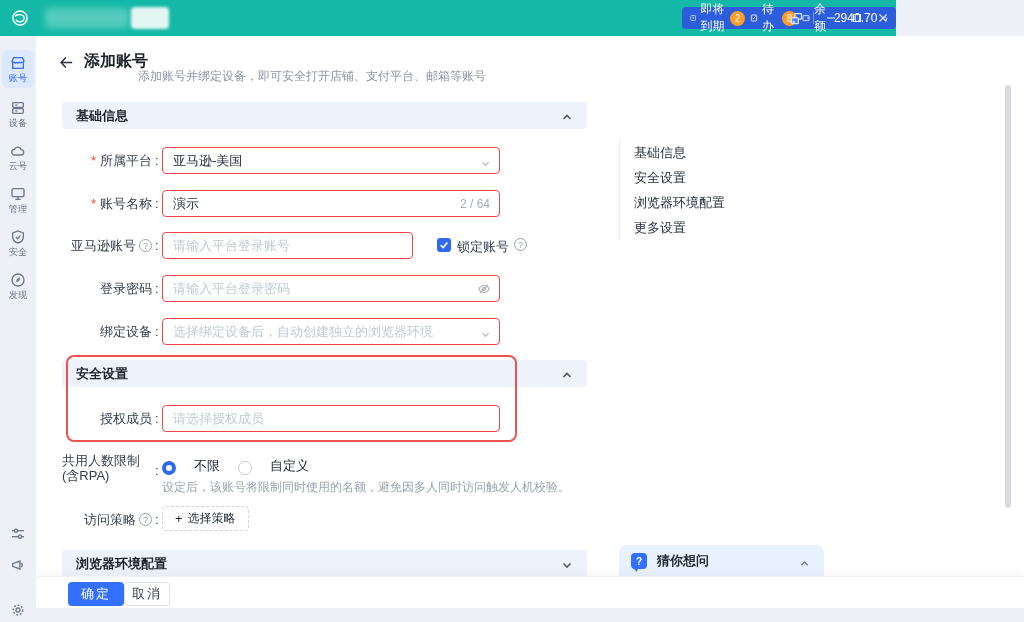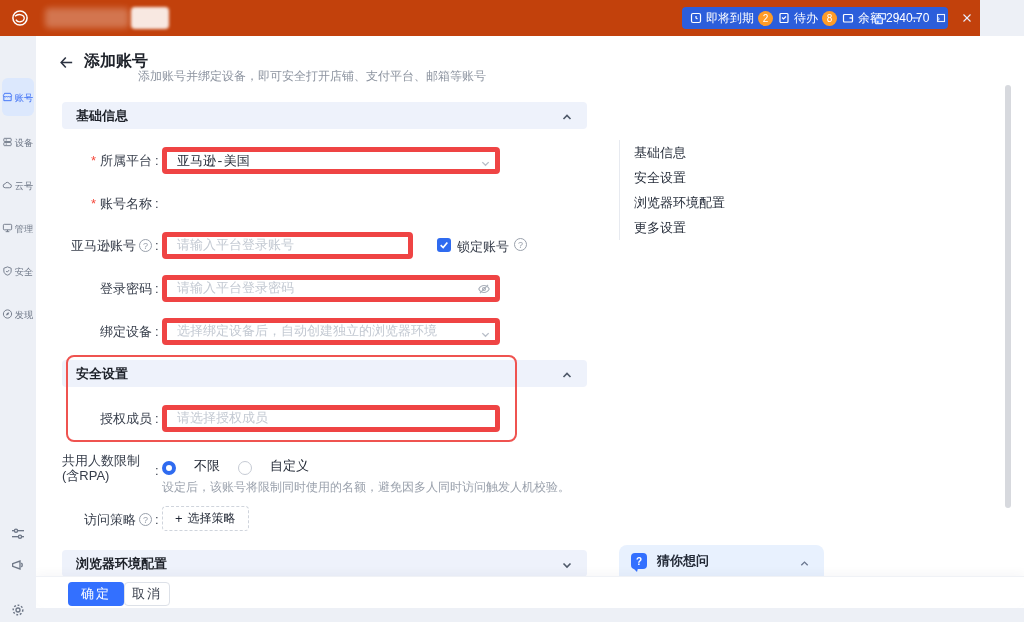--- a/index.html
+++ b/index.html
@@ -5,36 +5,36 @@
   * { box-sizing: border-box; margin: 0; padding: 0; }
   html,body { width:1024px; height:622px; }
   body {
     position: relative;
     font-family: "Liberation Sans", "DejaVu Sans", sans-serif;
     background: #edf0f6;
     overflow: hidden;
     color: #1f2633;
   }
   
-  .topbar { position:absolute; left:0; top:0; width:980px; height:36px; background:#c2410c; z-index:40; }
+  .topbar { position:absolute; left:0; top:0; width:896px; height:36px; background:#14b8a6; z-index:40; }
   .logo { position:absolute; left:10px; top:8px; width:20px; height:20px; }
   .blur-a { position:absolute; left:45px; top:8px; width:84px; height:20px; background:rgba(255,255,255,.28); filter:blur(3px); border-radius:4px; }
   .blur-b { position:absolute; left:131px; top:7px; width:38px; height:22px; background:rgba(255,255,255,.88); filter:blur(1.5px); border-radius:4px; }
   .status-pill { position:absolute; left:682px; top:7px; height:22px; background:#2c5edb; border-radius:4px; display:flex; align-items:center; padding:0 8px; gap:5px; color:#fff; font-size:12px; cursor:pointer; }
   .pill-seg { display:flex; align-items:center; gap:4px; }
   .pill-ico { width:12px; height:12px; display:block; }
   .num-badge { background:#ff9c27; color:#fff; font-size:10px; min-width:15px; height:15px; border-radius:8px; display:inline-flex; align-items:center; justify-content:center; padding:0 3px; }
   .pill-chev { font-size:11px; margin-left:2px; color:#cfe0ff; }
   .win-ctrls { position:absolute; right:0; top:0; height:36px; display:flex; align-items:center; gap:0; }
   .wc { width:26px; height:36px; display:flex; align-items:center; justify-content:center; color:#e8efff; cursor:pointer; }
   .wc svg { display:block; }
   .wc-divider { width:1px; height:12px; background:rgba(255,255,255,.35); margin:0 4px; }
   
   .sidebar { position:absolute; left:0; top:36px; width:36px; height:586px; background:#edf0f6; z-index:30; }
-  .side-item { position:absolute; left:2px; width:32px; height:38px; display:flex; flex-direction:row; align-items:center; justify-content:center; gap:1px; border-radius:6px; color:#6e7787; cursor:pointer;margin-top:28px; }
+  .side-item { position:absolute; left:2px; width:32px; height:38px; display:flex; flex-direction:column; align-items:center; justify-content:center; gap:1px; border-radius:6px; color:#6e7787; cursor:pointer; }
   .side-item .s-label { font-size:10px; line-height:11px; transform:scale(.92); white-space:nowrap; }
   .side-item svg { width:16px; height:16px; }
   .side-item.active { background:#dce8fd; color:#3b6ef5; }
   .side-bottom-ico { position:absolute; left:0; width:36px; display:flex; justify-content:center; color:#6e7787; cursor:pointer; }
   .side-bottom-ico svg { width:16px; height:16px; }
   .notice-badge { position:absolute; left:6px; top:544px; min-width:23px; height:15px; background:#f0413d; color:#fff; font-size:10px; border-radius:8px; display:flex; align-items:center; justify-content:center; z-index:2; cursor:pointer; }
   .headset-wrap { position:absolute; left:7px; top:584px; width:22px; height:22px; background:#ffa126; border-radius:50%; display:flex; align-items:center; justify-content:center; color:#fff; cursor:pointer; }
   .headset-wrap svg { width:13px; height:13px; }
   
   .card { position:absolute; left:36px; top:36px; width:988px; height:572px; background:#ffffff; z-index:10; }
@@ -44,21 +44,21 @@
   .page-subtitle { position:absolute; left:102px; top:20px; font-size:12px; color:#8d94a0;margin-top:12px; }
   
   .sec-header { position:absolute; left:62px; width:525px; height:27px; background:#eef2fb; border-radius:4px; display:flex; align-items:center; padding:0 14px; cursor:pointer; z-index:11; }
   .sec-title { font-size:13px; font-weight:bold; color:#1d2129; }
   .sec-chev { position:absolute; right:14px; top:7px; color:#4e5969; }
   .row { position:absolute; left:62px; width:525px; height:27px; z-index:13; }
   .lbl { position:absolute; left:0; top:0; width:90px; height:27px; display:flex; align-items:center; justify-content:flex-end; gap:3px; font-size:13px; color:#363d4a; }
   .colon { position:absolute; left:93px; top:6px; font-size:13px; color:#363d4a; }
   .req { color:#f5483b; margin-right:1px; }
   .field { position:absolute; left:100px; top:0; height:27px; }
-  .field input { width:100%; height:27px; border:5px solid #ef4444; border-radius:4px; padding:0 10px; font-size:13px; color:#1f2633; font-family:Liberation Mono, monospace; outline:none; background:#fff; }
+  .field input { width:100%; height:27px; border:1px solid #ef4444; border-radius:4px; padding:0 10px; font-size:13px; color:#1f2633; font-family:Liberation Serif, serif; outline:none; background:#fff; }
   .field input::placeholder { color:#c3c9d2; }
   .field .chev-down { position:absolute; right:9px; top:8px; color:#b9bfc9; pointer-events:none; }
   .counter { position:absolute; right:10px; top:7px; font-size:12px; color:#a6adb8; }
   .eye-ico { position:absolute; right:9px; top:7px; color:#a8aeb8; cursor:pointer; }
   .q-ico { display:inline-flex; width:13px; height:13px; border:1px solid #9aa1ac; border-radius:50%; color:#9aa1ac; font-size:9px; align-items:center; justify-content:center; cursor:pointer; flex:none; }
   .checkbox { position:absolute; left:375px; top:6px; width:14px; height:14px; background:#2f6bf0; border-radius:3px; display:flex; align-items:center; justify-content:center; cursor:pointer; }
   .lock-label { position:absolute; left:395px; top:6px; font-size:13px; color:#363d4a; }
   .lock-q { position:absolute; left:452px; top:6px; }
   .redbox { position:absolute; left:66px; top:355px; width:451px; height:87px; border:2px solid #ef5350; border-radius:8px; z-index:20; pointer-events:none; }
   .radio-group { position:absolute; left:100px; top:4px; display:flex; align-items:center; gap:18px; }
@@ -264,20 +264,24 @@
     </span>
   </div>
 </div>
 
 <div class="row" style="top:190px">
   <span class="lbl">
       <span class="req">*</span>
       <span>账号名称</span>
     </span>
   <span class="colon">:</span>
+  <div class="field" style="width:338px">
+    <input value="演示" style="">
+    <span class="counter">2 / 64</span>
+  </div>
 </div>
 
 <div class="row" style="top:232px">
   <span class="lbl">
       <span>亚马逊账号</span>
       <span class="q-ico">?</span>
     </span>
   <span class="colon">:</span>
   <div class="field" style="width:251px">
     <input placeholder="请输入平台登录账号" style="">

